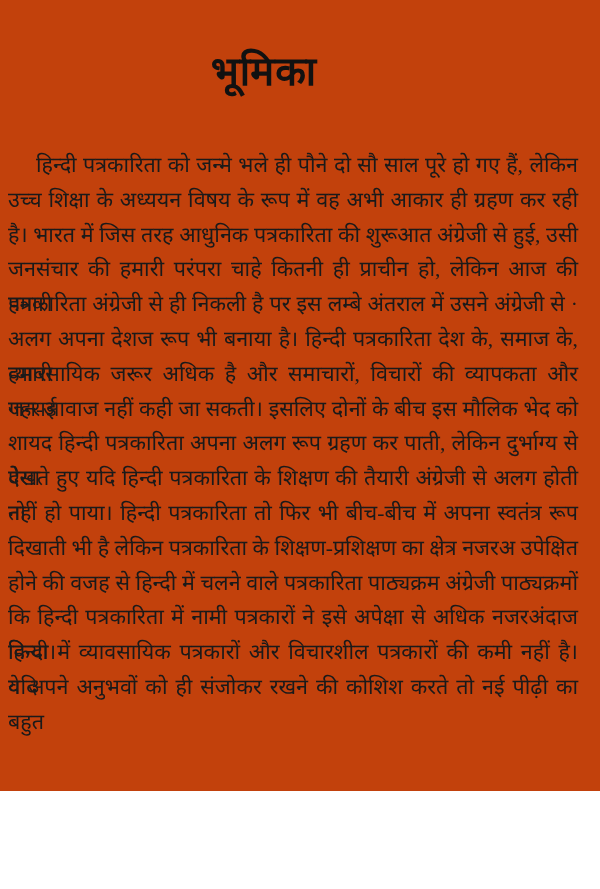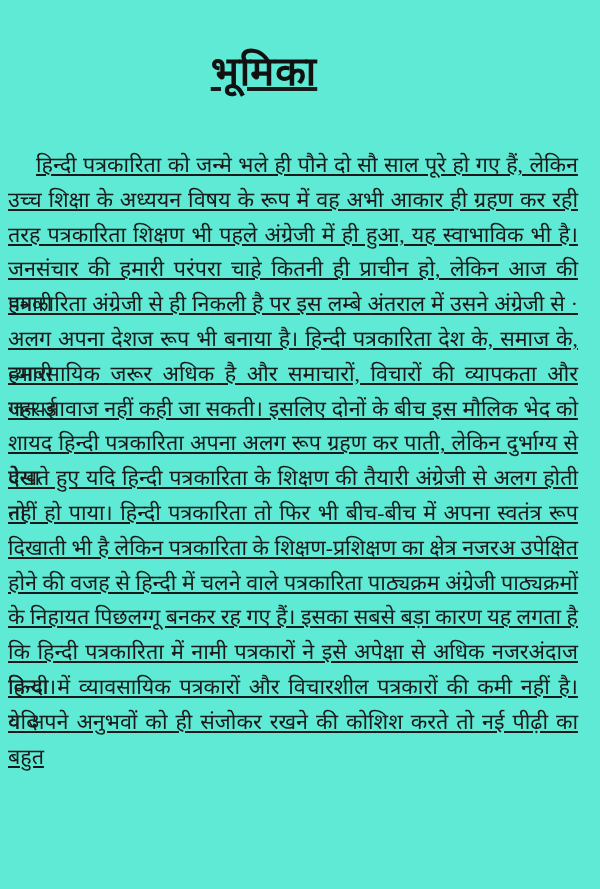--- a/index.html
+++ b/index.html
@@ -3,28 +3,27 @@
 <meta charset="utf-8">
 <style>
   html, body {
     margin: 0;
     padding: 0;
     background: #ffffff;
   }
   .page {
     position: relative;
     width: 600px;
-    height: 889px;
+    height: 791px;
     margin: 0 auto;
-    background: #5eead4;
+    background: #c2410c;
     color: #1a1a1a;
     font-family: "Liberation Serif", "DejaVu Serif", serif;
     overflow: hidden;
     box-sizing: border-box;
-    text-decoration: underline;
   }
   .title {
     margin: 0;
     padding-top: 46px;
     padding-right: 72px; 
     text-align: center;
     font-size: 40px;
     line-height: 52px;
     font-weight: 700;
     letter-spacing: 1px;
@@ -50,29 +49,28 @@
   }
 </style>
 </head>
 <body>
 
 <div class="page">
   <h1 class="title">भूमिका</h1>
   <div class="body-text">
       <div class="line indent">हिन्दी पत्रकारिता को जन्मे भले ही पौने दो सौ साल पूरे हो गए हैं, लेकिन</div>
       <div class="line">उच्च शिक्षा के अध्ययन विषय के रूप में वह अभी आकार ही ग्रहण कर रही</div>
-      <div class="line">तरह पत्रकारिता शिक्षण भी पहले अंग्रेजी में ही हुआ, यह स्वाभाविक भी है।</div>
+      <div class="line">है। भारत में जिस तरह आधुनिक पत्रकारिता की शुरूआत अंग्रेजी से हुई, उसी</div>
       <div class="line">जनसंचार की हमारी परंपरा चाहे कितनी ही प्राचीन हो, लेकिन आज की हमारी</div>
       <div class="line">पत्रकारिता अंग्रेजी से ही निकली है पर इस लम्बे अंतराल में उसने अंग्रेजी से ·</div>
       <div class="line">अलग अपना देशज रूप भी बनाया है। हिन्दी पत्रकारिता देश के, समाज के, हमारी</div>
       <div class="line">व्यावसायिक जरूर अधिक है और समाचारों, विचारों की व्यापकता और गहराई</div>
       <div class="line">जन-आवाज नहीं कही जा सकती। इसलिए दोनों के बीच इस मौलिक भेद को</div>
       <div class="line">शायद हिन्दी पत्रकारिता अपना अलग रूप ग्रहण कर पाती, लेकिन दुर्भाग्य से ऐसा</div>
       <div class="line">देखते हुए यदि हिन्दी पत्रकारिता के शिक्षण की तैयारी अंग्रेजी से अलग होती तो</div>
       <div class="line">नहीं हो पाया। हिन्दी पत्रकारिता तो फिर भी बीच-बीच में अपना स्वतंत्र रूप</div>
       <div class="line">दिखाती भी है लेकिन पत्रकारिता के शिक्षण-प्रशिक्षण का क्षेत्र नजरअ उपेक्षित</div>
       <div class="line">होने की वजह से हिन्दी में चलने वाले पत्रकारिता पाठ्यक्रम अंग्रेजी पाठ्यक्रमों</div>
-      <div class="line">के निहायत पिछलग्गू बनकर रह गए हैं। इसका सबसे बड़ा कारण यह लगता है</div>
       <div class="line">कि हिन्दी पत्रकारिता में नामी पत्रकारों ने इसे अपेक्षा से अधिक नजरअंदाज किया।</div>
       <div class="line">हिन्दी में व्यावसायिक पत्रकारों और विचारशील पत्रकारों की कमी नहीं है। यदि</div>
       <div class="line">वे अपने अनुभवों को ही संजोकर रखने की कोशिश करते तो नई पीढ़ी का बहुत</div>
     </div>
 </div>
 
 </body></html>

